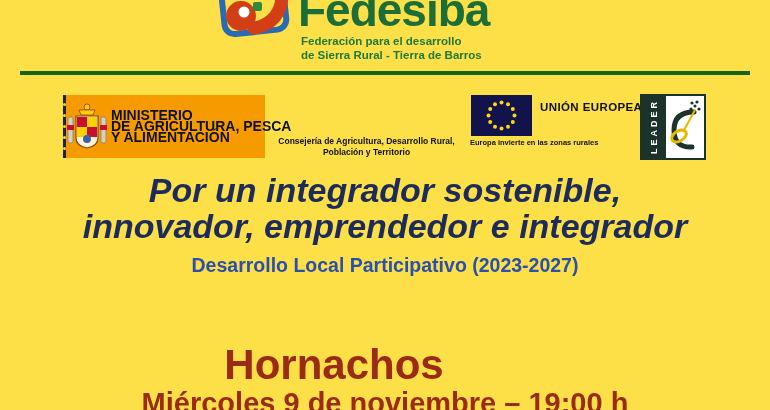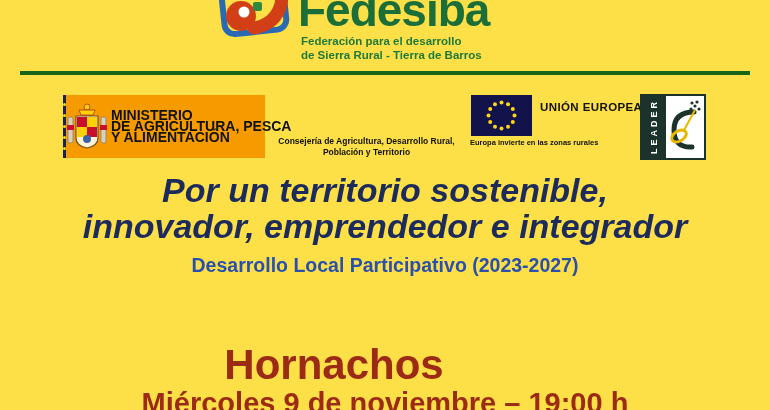--- a/index.html
+++ b/index.html
@@ -182,21 +182,21 @@
         <circle cx="29" cy="10" r="1.6" fill="#1c332c"></circle>
         <circle cx="33" cy="13" r="1.6" fill="#1c332c"></circle>
         <circle cx="25" cy="13" r="1.6" fill="#1c332c"></circle>
         <circle cx="31" cy="6" r="1.6" fill="#1c332c"></circle>
         <circle cx="26" cy="7" r="1.6" fill="#1c332c"></circle>
       </svg>
     </div>
   </div>
 
   <div class="headline">
-    <div>Por un territorio sostenible,</div>
+    <div>Por un integrador sostenible,</div>
     <div>innovador, emprendedor e integrador</div>
   </div>
 
   <div class="strategy">
     <div>Desarrollo Local Participativo (2023-2027)</div>
   </div>
 
   <div class="location">Hornachos</div>
 
   <div class="datetime">Miércoles 9 de noviembre – 19:00 h</div>

